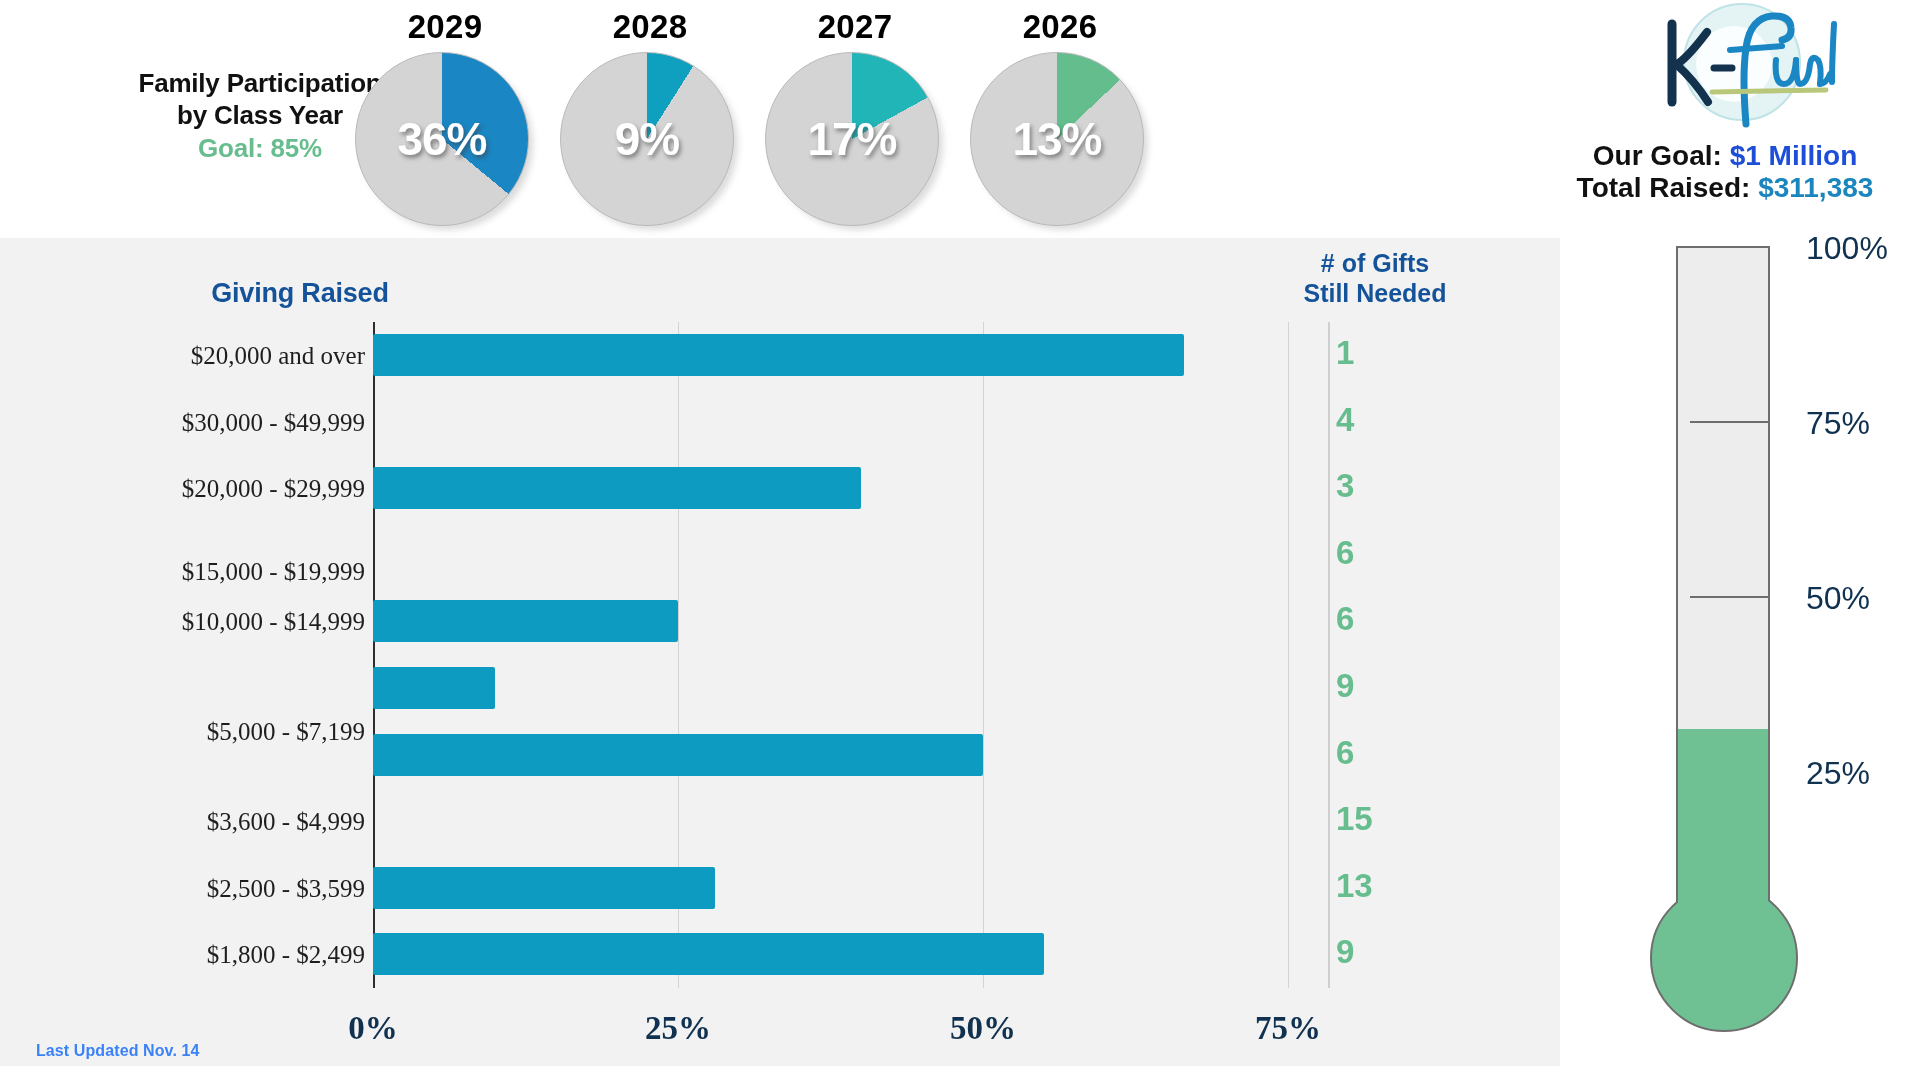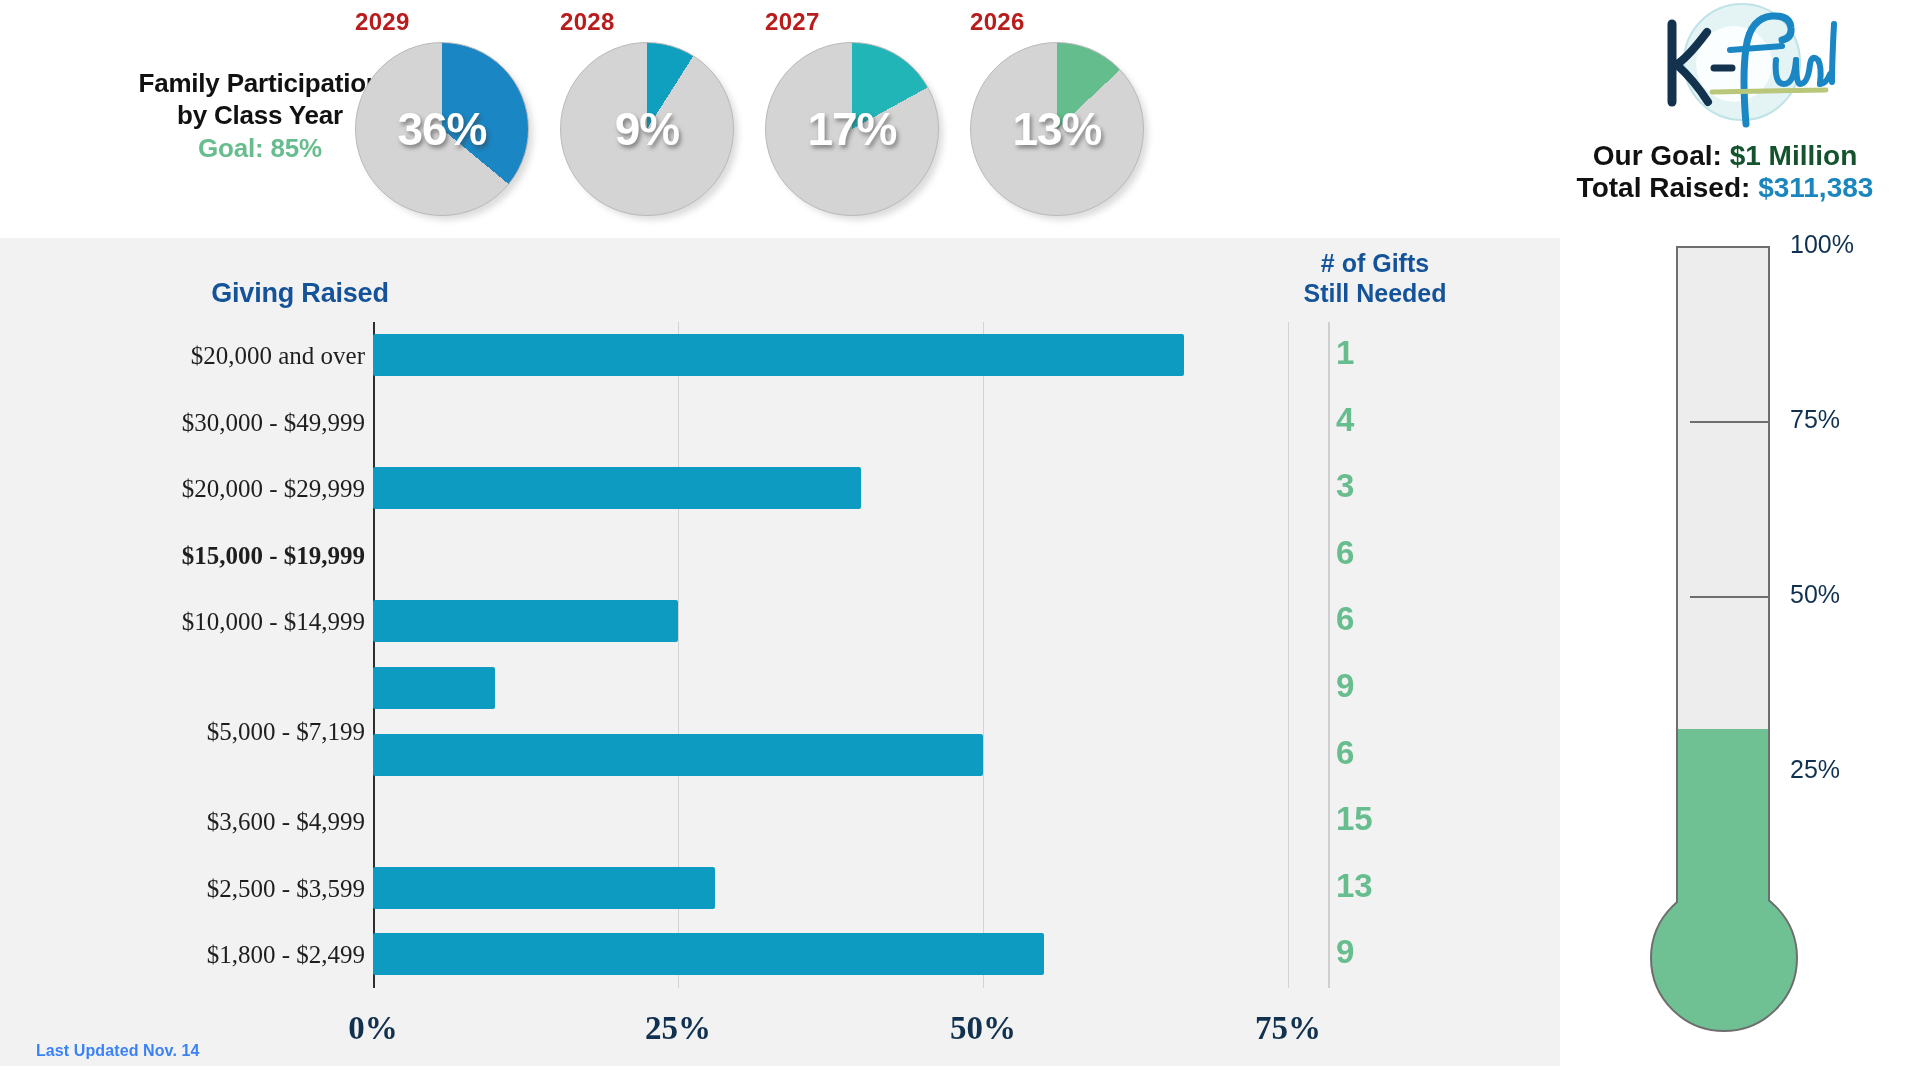--- a/index.html
+++ b/index.html
@@ -17,22 +17,22 @@
   .fp-title {
     position: absolute; left: 110px; top: 68px; width: 300px;
     text-align: center; line-height: 1.22;
     font-size: 26px; font-weight: bold; color: #111111;
     letter-spacing: -0.2px;
   }
   .fp-goal { color: #67bd8e; font-weight: bold; font-size: 26px; display:block; margin-top:2px;}
 
   .pie-wrap { position: absolute; width: 180px; }
   .pie-year {
-    text-align: left; font-size: 24px; font-weight: bold;
-    color: #b91c1c; letter-spacing: 0.3px; margin-bottom: 6px;
+    text-align: center; font-size: 33px; font-weight: bold;
+    color: #000000; letter-spacing: 0.3px; margin-bottom: 6px;
   }
   .pie-holder { position: relative; width: 180px; height: 180px; }
   .pie-shadow {
     position:absolute; left: 6px; top: 6px; width: 172px; height: 172px;
     border-radius: 50%; background: rgba(140,140,140,0.30); filter: blur(3px);
   }
   .pie {
     position: absolute; left: 0; top: 0; width: 174px; height: 174px;
     border-radius: 50%; border: 1px solid #b9b9b9;
   }
@@ -45,21 +45,21 @@
   }
 
   
   .logo-block { position: absolute; left: 1530px; top: 2px; width: 390px; height: 212px; }
   .logo-mark { position: absolute; left: 120px; top: 0px; width: 190px; height: 130px; }
   .goal-lines {
     position: absolute; left: 0; top: 138px; width: 390px; text-align: center;
     line-height: 1.16;
   }
   .goal-line { font-size: 28px; font-weight: bold; color: #111111; white-space: nowrap; }
-  .goal-amt { color: #14532d; }
+  .goal-amt { color: #1d4ed8; }
   .raised-amt { color: #1a86bd; }
 
   
   .panel {
     position: absolute; left: 0px; top: 238px; width: 1560px; height: 828px;
     background: #f2f2f2;
   }
   .giving-head {
     position: absolute; left: 130px; top: 278px; width: 340px; text-align: center;
     font-size: 27px; font-weight: bold; color: #14539a; letter-spacing: -0.2px;
@@ -117,21 +117,21 @@
   .bulb-neck {
     position: absolute; left: 28px; top: 648px; width: 90px; height: 62px;
     background: #6fc093;
   }
   .fill {
     position: absolute; left: 28px; width: 90px;
     background: #6fc093;
   }
   .tmark { position: absolute; height: 2px; background: #6e6e6e; }
   .tlabel {
-    position: absolute; left: 140px; font-size: 25px; color: #10314f;
+    position: absolute; left: 156px; font-size: 32px; color: #10314f;
     font-weight: normal; white-space: nowrap;
   }
 </style>
 </head>
 <body>
 
 <div id="root">
 
   <div class="top-band">
 
@@ -212,21 +212,21 @@
   <div class="giving-head">Giving Raised</div>
   <div class="gifts-head">
     <span># of Gifts</span><br>
     <span>Still Needed</span>
   </div>
 
   <div class="cat-col" id="cat-col">
       <div class="cat-label" style="top: 20px;">$20,000 and over</div>
       <div class="cat-label" style="top: 86.6px;">$30,000 - $49,999</div>
       <div class="cat-label" style="top: 153.2px;">$20,000 - $29,999</div>
-      <div class="cat-label" style="top: 220px; font-weight: bold;">$15,000 - $19,999</div>
+      <div class="cat-label" style="top: 236px;">$15,000 - $19,999</div>
       <div class="cat-label" style="top: 286.4px;">$10,000 - $14,999</div>
       <div class="cat-label" style="top: 396px;">$5,000 - $7,199</div>
       <div class="cat-label" style="top: 486.2px;">$3,600 - $4,999</div>
       <div class="cat-label" style="top: 552.8px;">$2,500 - $3,599</div>
       <div class="cat-label" style="top: 619.4px;">$1,800 - $2,499</div>
     </div>
   <div class="chart" id="chart">
       <div class="gridline" style="left: 305px;"></div>
       <div class="gridline" style="left: 610px;"></div>
       <div class="gridline" style="left: 915px;"></div>

